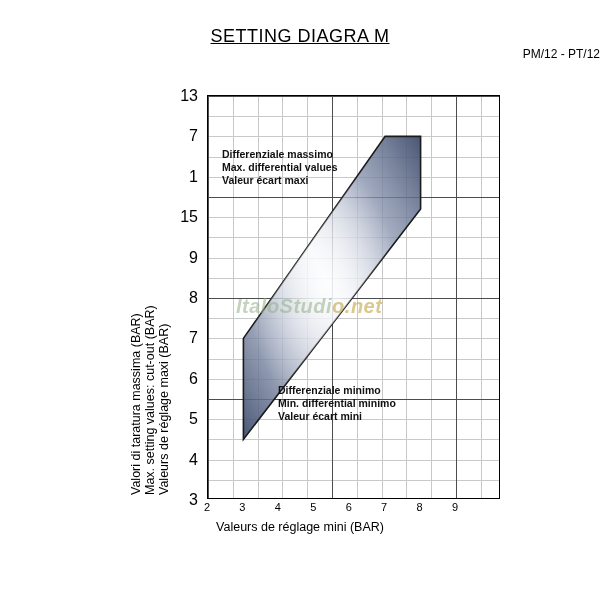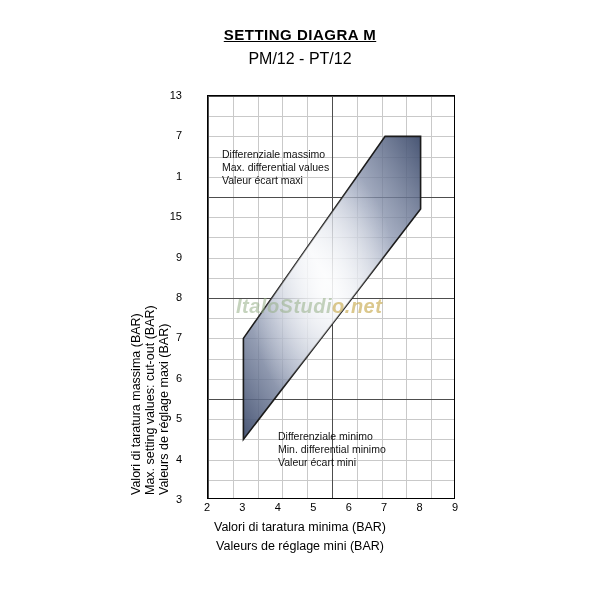--- a/index.html
+++ b/index.html
@@ -18,46 +18,47 @@
 
   
   #title-block {
     position: absolute;
     left: 0;
     top: 26px;
     width: 600px;
     text-align: center;
   }
   #chart-title {
-    font-size: 15px;
-    font-weight: bold;
+    font-size: 18px;
+    font-weight: normal;
     letter-spacing: 0.5px;
     text-decoration: underline;
     display: inline-block;
   }
   #chart-subtitle {
-    font-size: 16px;
-    margin-top: 6px;
+    font-size: 12px;
+    text-align: right;
   }
 
   
   #plot-area {
     position: absolute;
     left: 207px;
     top: 95px;
-    width: 248px;
+    width: 293px;
     height: 404px;
     box-sizing: border-box;
     border: 1px solid #000000;
     background:
       
       repeating-linear-gradient(to right, #c9c9c9 0 1px, transparent 1px 24.8px),
       repeating-linear-gradient(to bottom, #c9c9c9 0 1px, transparent 1px 20.2px),
       #ffffff;
     overflow: hidden;
+    font-weight: bold;
   }
   
   #major-grid {
     position: absolute;
     left: 0; top: 0; right: 0; bottom: 0;
     background:
       repeating-linear-gradient(to right, #4d4d4d 0 1px, transparent 1px 124px),
       repeating-linear-gradient(to bottom, #4d4d4d 0 1px, transparent 1px 101px);
     pointer-events: none;
   }
@@ -71,22 +72,22 @@
   }
   #y-labels {
     position: absolute;
     left: 168px;
     top: 95px;
     width: 34px;
     height: 404px;
   }
   #y-labels span {
     position: absolute;
-    right: 20px;
-    font-size: 11px;
+    right: 4px;
+    font-size: 16px;
     line-height: 11px;
     transform: translateY(-50%);
   }
   #x-labels {
     position: absolute;
     left: 207px;
     top: 501px;
     width: 248px;
     height: 16px;
   }
@@ -131,21 +132,21 @@
 
   
   .annot {
     position: absolute;
     font-size: 10.5px;
     line-height: 13px;
     color: #111111;
     white-space: nowrap;
   }
   #annot-max { left: 14px; top: 52px; }
-  #annot-min { left: 70px; top: 288px; margin-top: 46px; }
+  #annot-min { left: 70px; top: 288px; }
 
   
   #watermark {
     position: absolute;
     left: 236px;
     top: 295px;
     font-size: 20px;
     font-weight: bold;
     font-style: italic;
     color: rgba(150, 175, 135, 0.55);
@@ -226,15 +227,14 @@
   <span style="left:35.4px">3</span>
   <span style="left:70.9px">4</span>
   <span style="left:106.3px">5</span>
   <span style="left:141.7px">6</span>
   <span style="left:177.1px">7</span>
   <span style="left:212.6px">8</span>
   <span style="left:248px">9</span>
 </div>
 
 <div id="x-axis-titles">
-  <div>Valori di taratura minima (BAR)</div>
   <div>Valeurs de réglage mini (BAR)</div>
 </div>
 
 </body></html>

